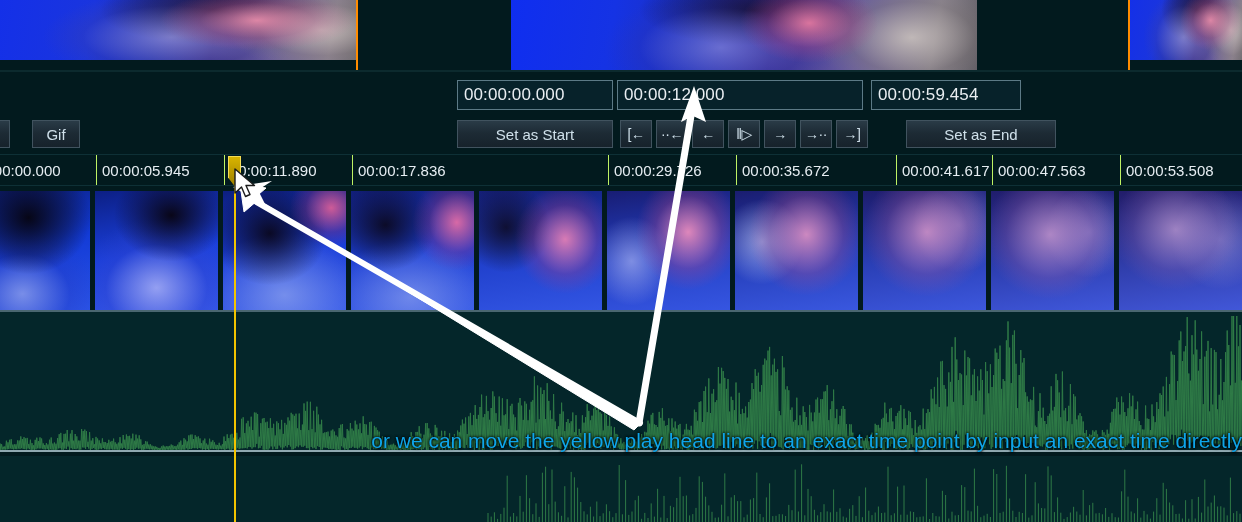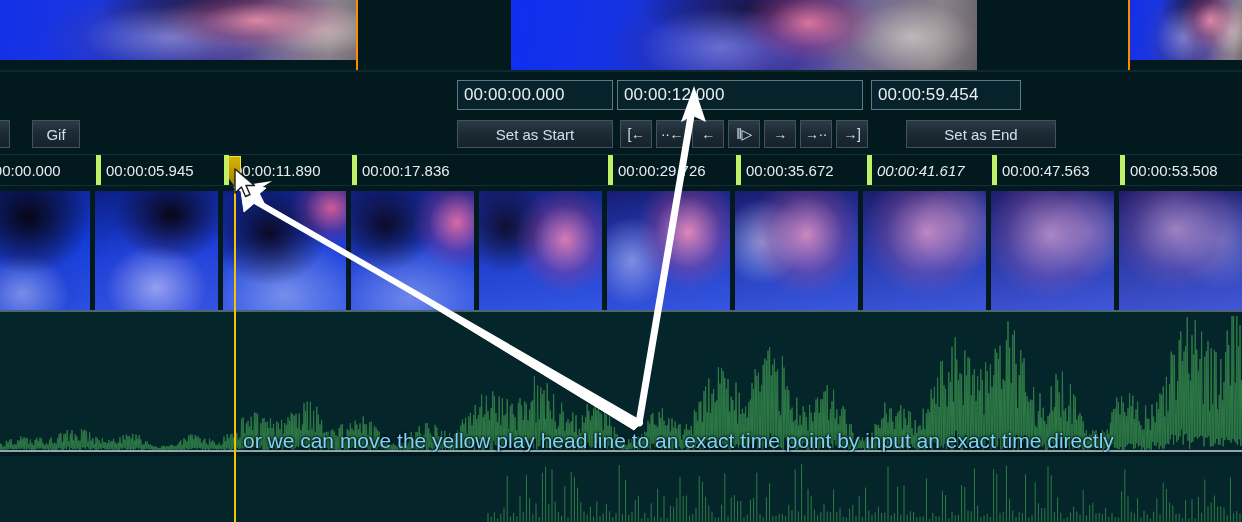--- a/index.html
+++ b/index.html
@@ -95,21 +95,21 @@
     position: absolute; left: 0; top: 154px;
     width: 1242px; height: 32px;
     background: #021a1e;
     border-top: 1px solid #0e3036;
     border-bottom: 1px solid #0e3036;
     overflow: hidden;
   }
   .ruler-cell {
     position: absolute; top: 0;
     height: 31px;
-    border-left: 5px solid #bef264;
+    border-left: 1px solid #bef264;
     color: #e6edf2;
     font-size: 15px;
     line-height: 31px;
     padding-left: 5px;
     white-space: nowrap;
     overflow: hidden;
   }
   .ruler-cell.first { border-left: none; }
 
   
@@ -166,26 +166,27 @@
   #annot-svg {
     position: absolute; left: 0; top: 0;
     width: 1242px; height: 522px;
     pointer-events: none;
     z-index: 60;
   }
   #caption {
     position: absolute;
     left: 243px; top: 427px;
     width: 999px; height: 28px;
-    color: #7dd3fc;
+    color: #0ea5e9;
     font-size: 21px;
     line-height: 28px;
     white-space: nowrap;
     text-shadow: 0 0 3px #000, 0 0 3px #000;
     z-index: 61;
+    text-align: right;
   }
 
   
   #cursor { position: absolute; left: 233px; top: 168px; z-index: 70; }
 </style>
 </head>
 <body>
 
 <div id="app">
 
@@ -229,21 +230,21 @@
     <div class="tb-button" style="left:871px;top:48px;width:150px;margin-left:35px;">Set as End</div>
   </div>
 
   <div id="ruler">
       <div class="ruler-cell first" style="left: -32px; width: 128px;">00:00:00.000</div>
       <div class="ruler-cell" style="left: 96px; width: 128px;">00:00:05.945</div>
       <div class="ruler-cell" style="left: 224px; width: 128px;">00:00:11.890</div>
       <div class="ruler-cell" style="left: 352px; width: 128px;">00:00:17.836</div>
       <div class="ruler-cell" style="left: 608px; width: 128px;">00:00:29.726</div>
       <div class="ruler-cell" style="left: 736px; width: 128px;">00:00:35.672</div>
-      <div class="ruler-cell" style="left: 867px; width: 128px; font-style: italic;">00:00:41.617</div>
+      <div class="ruler-cell" style="left: 896px; width: 128px;">00:00:41.617</div>
       <div class="ruler-cell" style="left: 992px; width: 128px;">00:00:47.563</div>
       <div class="ruler-cell" style="left: 1120px; width: 128px;">00:00:53.508</div>
     </div>
 
   <div id="thumbs">
       <div class="thumb" style="left: -33px; width: 123px; background: radial-gradient(60% 55% at 50% 22%, rgba(6, 4, 14, 0.95) 0%, rgba(10, 8, 26, 0.4) 55%, rgba(0, 0, 0, 0) 85%), radial-gradient(70% 60% at 45% 85%, rgba(150, 165, 235, 0.75) 0%, rgba(40, 60, 190, 0.3) 55%, rgba(0, 0, 0, 0) 88%), linear-gradient(165deg, rgb(10, 29, 120) 0%, rgb(18, 58, 214) 48%, rgb(43, 84, 232) 100%);"></div>
       <div class="thumb" style="left: 95px; width: 123px; background: radial-gradient(55% 45% at 62% 20%, rgba(8, 4, 16, 0.95) 0%, rgba(12, 8, 30, 0.35) 55%, rgba(0, 0, 0, 0) 85%), radial-gradient(75% 65% at 50% 80%, rgba(175, 180, 245, 0.8) 0%, rgba(55, 70, 200, 0.3) 55%, rgba(0, 0, 0, 0) 88%), linear-gradient(170deg, rgb(12, 31, 132) 0%, rgb(26, 63, 220) 50%, rgb(53, 88, 236) 100%);"></div>
       <div class="thumb" style="left: 223px; width: 123px; background: radial-gradient(42% 40% at 88% 14%, rgba(226, 96, 150, 0.9) 0%, rgba(160, 50, 110, 0.3) 50%, rgba(0, 0, 0, 0) 80%), radial-gradient(60% 55% at 38% 35%, rgba(9, 5, 20, 0.9) 0%, rgba(0, 0, 0, 0) 78%), radial-gradient(80% 60% at 50% 86%, rgba(150, 170, 240, 0.7) 0%, rgba(0, 0, 0, 0) 86%), linear-gradient(170deg, rgb(13, 31, 128) 0%, rgb(26, 62, 216) 52%, rgb(48, 85, 232) 100%);"></div>
       <div class="thumb" style="left: 351px; width: 123px; background: radial-gradient(45% 50% at 86% 26%, rgba(232, 110, 165, 0.92) 0%, rgba(165, 55, 120, 0.3) 50%, rgba(0, 0, 0, 0) 80%), radial-gradient(55% 50% at 28% 28%, rgba(10, 6, 22, 0.88) 0%, rgba(0, 0, 0, 0) 76%), radial-gradient(80% 55% at 48% 88%, rgba(140, 160, 238, 0.7) 0%, rgba(0, 0, 0, 0) 86%), linear-gradient(172deg, rgb(17, 31, 124) 0%, rgb(28, 63, 212) 52%, rgb(47, 84, 230) 100%);"></div>
       <div class="thumb" style="left: 479px; width: 123px; background: radial-gradient(50% 55% at 70% 40%, rgba(236, 130, 180, 0.9) 0%, rgba(170, 60, 125, 0.3) 52%, rgba(0, 0, 0, 0) 82%), radial-gradient(46% 48% at 22% 30%, rgba(12, 8, 26, 0.82) 0%, rgba(0, 0, 0, 0) 78%), linear-gradient(172deg, rgb(20, 31, 120) 0%, rgb(32, 64, 204) 52%, rgb(51, 86, 228) 100%);"></div>

